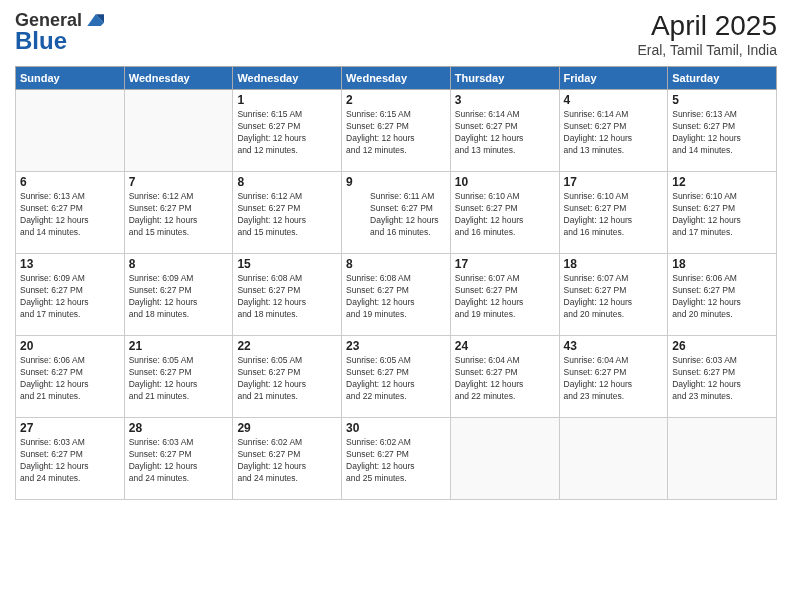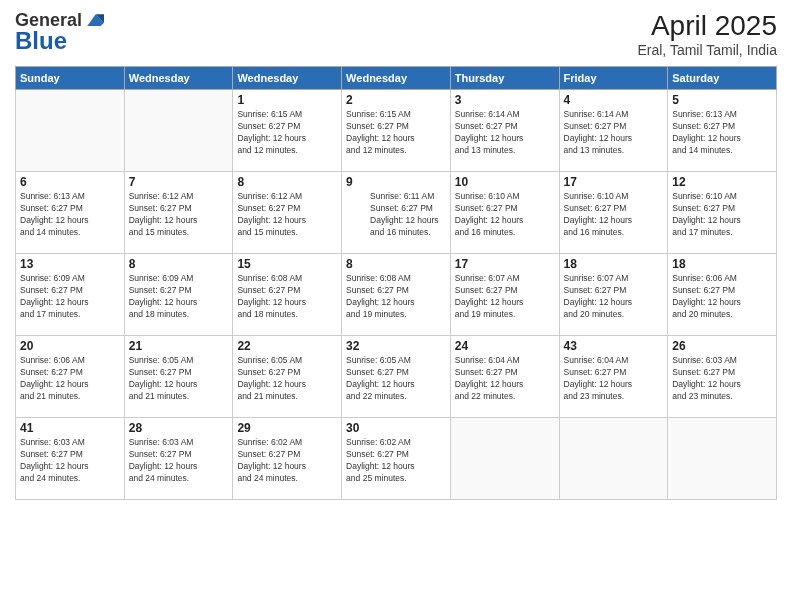--- a/index.html
+++ b/index.html
@@ -285,21 +285,21 @@
 and 21 minutes.</div>
           </td>
           <td>
             <span class="day-number">22</span>
             <div class="day-info" style="white-space: pre-line;">Sunrise: 6:05 AM
 Sunset: 6:27 PM
 Daylight: 12 hours
 and 21 minutes.</div>
           </td>
           <td>
-            <span class="day-number">32</span>
+            <span class="day-number">23</span>
             <div class="day-info" style="white-space: pre-line;">Sunrise: 6:05 AM
 Sunset: 6:27 PM
 Daylight: 12 hours
 and 22 minutes.</div>
           </td>
           <td>
             <span class="day-number">24</span>
             <div class="day-info" style="white-space: pre-line;">Sunrise: 6:04 AM
 Sunset: 6:27 PM
 Daylight: 12 hours
@@ -315,21 +315,21 @@
           <td>
             <span class="day-number">26</span>
             <div class="day-info" style="white-space: pre-line;">Sunrise: 6:03 AM
 Sunset: 6:27 PM
 Daylight: 12 hours
 and 23 minutes.</div>
           </td>
         </tr>
         <tr>
           <td>
-            <span class="day-number">41</span>
+            <span class="day-number">27</span>
             <div class="day-info" style="white-space: pre-line;">Sunrise: 6:03 AM
 Sunset: 6:27 PM
 Daylight: 12 hours
 and 24 minutes.</div>
           </td>
           <td>
             <span class="day-number">28</span>
             <div class="day-info" style="white-space: pre-line;">Sunrise: 6:03 AM
 Sunset: 6:27 PM
 Daylight: 12 hours

